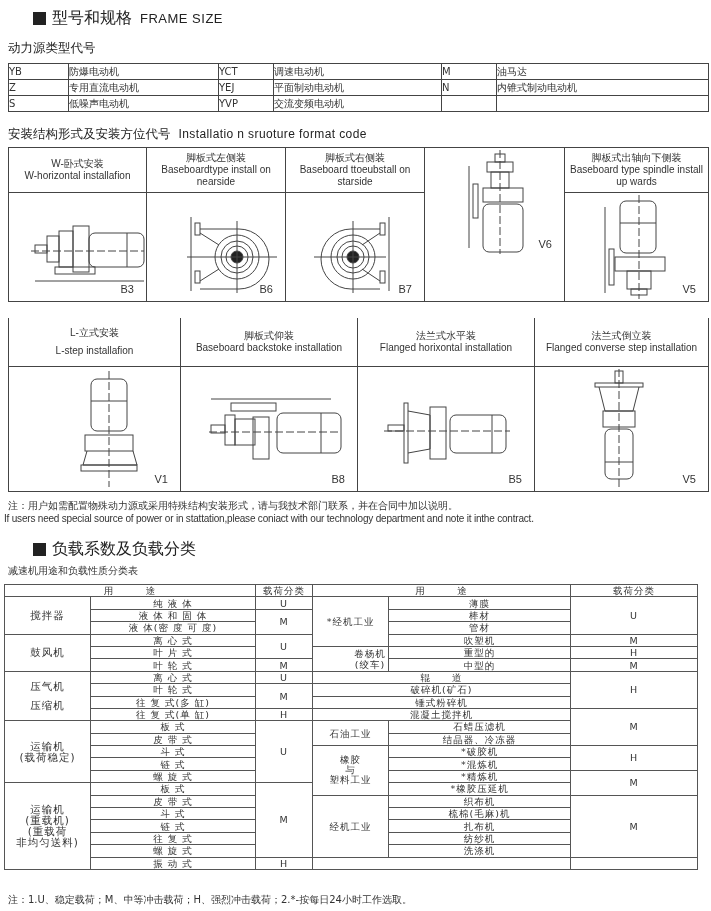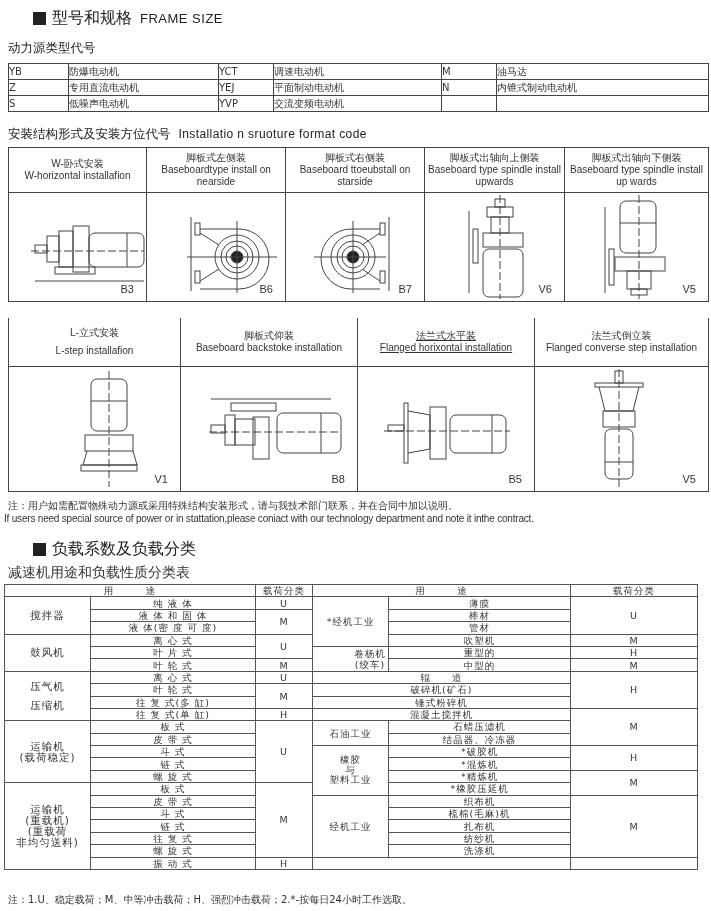--- a/index.html
+++ b/index.html
@@ -138,24 +138,20 @@
             <circle cx="67" cy="64" r="6" fill="#222"></circle>
           <line x1="28" y1="64" x2="100" y2="64"></line>
             <line x1="67" y1="28" x2="67" y2="100"></line>
           <line x1="94" y1="40" x2="76" y2="52"></line>
             <line x1="94" y1="88" x2="76" y2="76"></line>
         </svg>
         <span class="code">B7</span>
       </div>
     </div>
     <div class="cell" style="width:140px;">
-      <div class="hd">
-          <span>脚板式出轴向上侧装</span>
-          <span>Baseboard type spindle install upwards</span>
-        </div>
       <div class="pic">
         <svg width="140" height="108" fill="none" stroke="#444" stroke-width="1">
           <line x1="44" y1="18" x2="44" y2="100"></line>
             <rect x="48" y="36" width="5" height="34"></rect>
           <rect x="70" y="6" width="10" height="8"></rect>
             <rect x="62" y="14" width="26" height="10"></rect>
             <rect x="66" y="24" width="18" height="16"></rect>
           <rect x="58" y="40" width="40" height="14"></rect>
             <rect x="58" y="56" width="40" height="48" rx="6"></rect>
           <line x1="75" y1="2" x2="75" y2="106" stroke-dasharray="8,3"></line>
@@ -217,21 +213,21 @@
             <rect x="44" y="48" width="10" height="30"></rect>
             <rect x="54" y="52" width="20" height="26"></rect>
           <rect x="72" y="50" width="16" height="42"></rect>
             <rect x="96" y="46" width="64" height="40" rx="6"></rect>
             <line x1="140" y1="46" x2="140" y2="86"></line>
           <line x1="28" y1="65" x2="160" y2="65" stroke-dasharray="8,3"></line>
         </svg>
         <span class="code">B8</span>
       </div>
     </div>
-    <div class="cell" style="width:177px;text-decoration:underline;">
+    <div class="cell" style="width:177px;">
       <div class="hd" style="height:48px;">
           <span>法兰式水平装</span>
           <span>Flanged horixontal installation</span>
         </div>
       <div class="pic" style="height:124px;">
         <svg width="177" height="124" fill="none" stroke="#444" stroke-width="1">
           <rect x="30" y="58" width="16" height="6"></rect>
             <rect x="46" y="36" width="4" height="60"></rect>
           <path d="M50 44 L72 48 L72 82 L50 86"></path>
             <rect x="72" y="40" width="16" height="52"></rect>
@@ -263,21 +259,21 @@
   </div>
 </div>
 
 <div class="abs note" style="left:8px;top:499px;">注：用户如需配置物殊动力源或采用特殊结构安装形式，请与我技术部门联系，并在合同中加以说明。</div>
 <div class="abs note" style="left:4px;top:513px;font-family:'Liberation Sans',sans-serif;letter-spacing:-0.2px;">If users need special source of power or in stattation,please coniact with our technology department and note it inthe contract.</div>
 
 <div class="abs sec-title" style="left:8px;top:539px;">
   <span class="sq"></span>
   <span>负载系数及负载分类</span>
 </div>
-<div class="abs" style="left:8px;top:564px;font-size:14px;">减速机用途和负载性质分类表</div>
+<div class="abs" style="left:8px;top:564px;font-size:10px;">减速机用途和负载性质分类表</div>
 
 <table class="abs t2" style="left:4px;top:584px;width:694px;">
   <colgroup>
       <col style="width:86px">
       <col style="width:165px">
       <col style="width:57px">
       <col style="width:76px">
       <col style="width:182px">
       <col>
     </colgroup>

